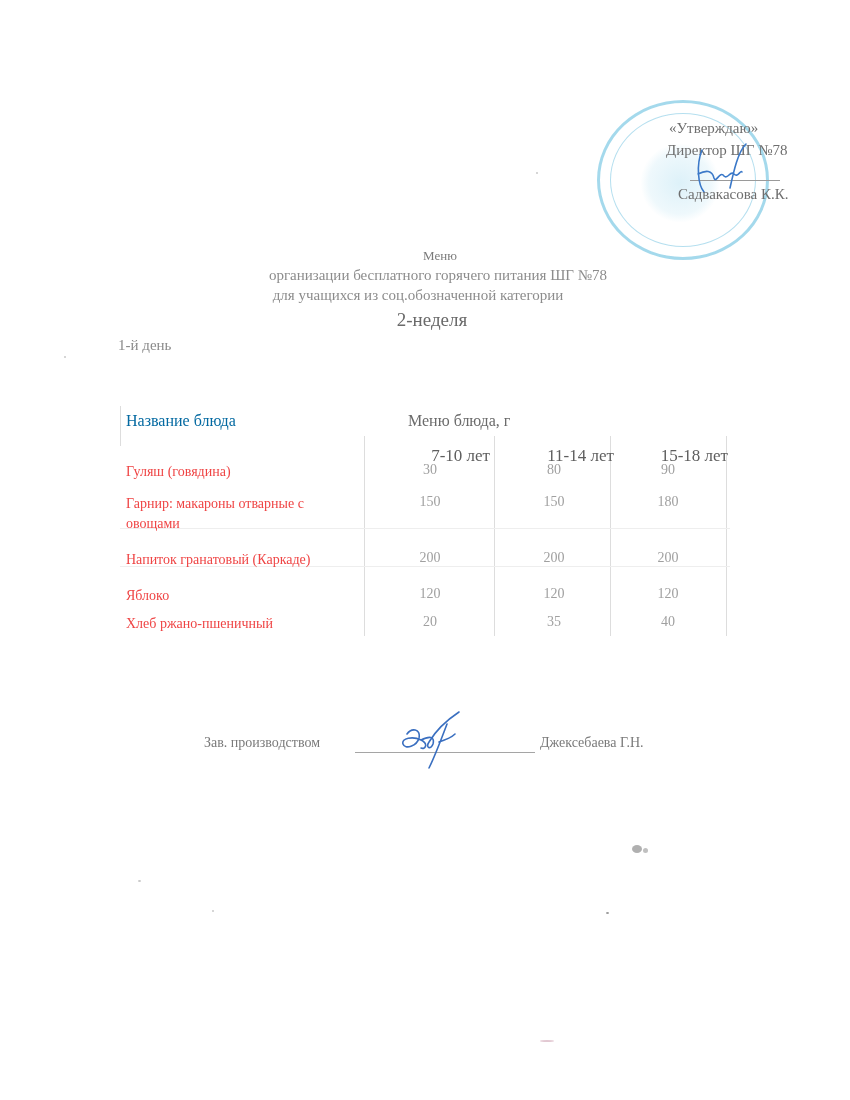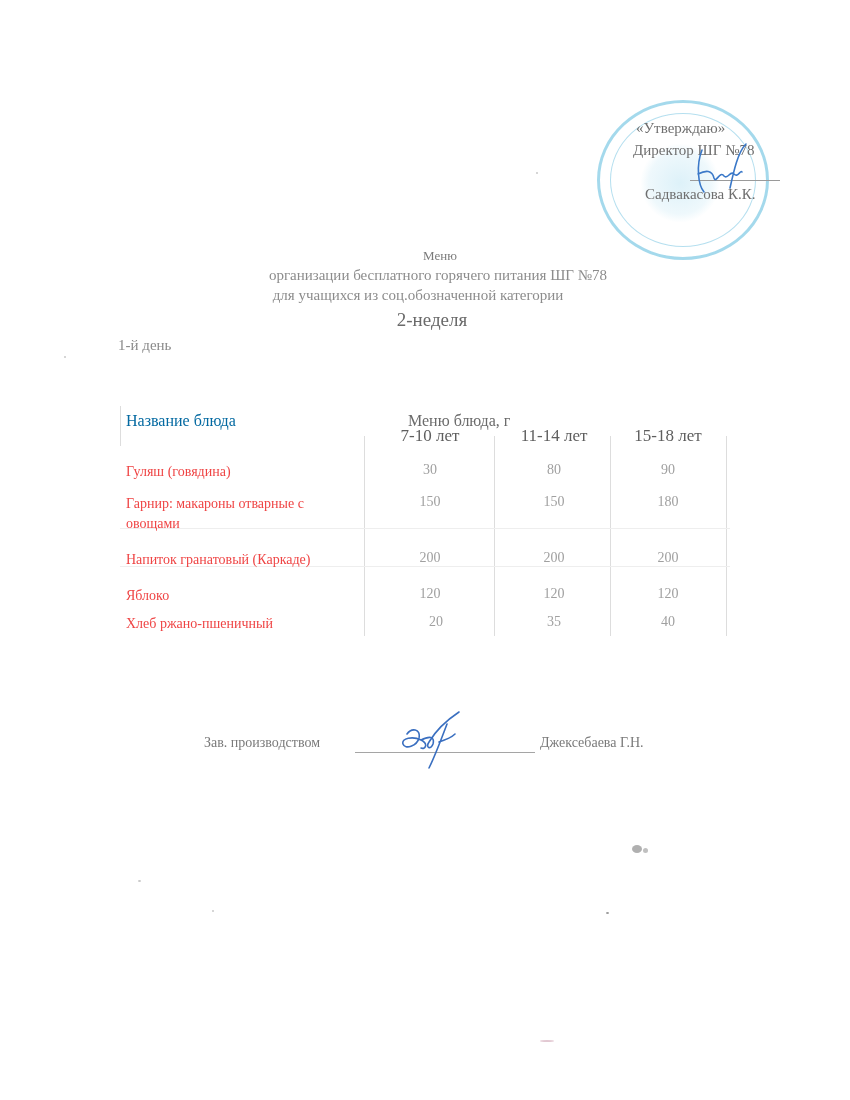--- a/index.html
+++ b/index.html
@@ -39,20 +39,21 @@
       left: 40px; top: 40px;
       width: 80px; height: 80px;
       border-radius: 50%;
       background: radial-gradient(circle, rgba(120,200,230,0.25) 0%, rgba(120,200,230,0.12) 55%, rgba(255,255,255,0) 70%);
     }
     .approve-line {
       position: absolute;
       font-size: 15px;
       color: #6e6e6e;
       white-space: nowrap;
+      margin-left: 33px;
     }
     .approve-title { left: 636px; top: 120px; }
     .approve-role  { left: 633px; top: 142px; }
     .approve-name  { left: 645px; top: 186px; }
     .approve-sign-line {
       position: absolute;
       left: 690px; top: 180px;
       width: 90px; height: 1px;
       background: #9a9a9a;
     }
@@ -94,25 +95,25 @@
       color: #0369a1;
     }
     .th-yield {
       position: absolute;
       left: 288px; top: 6px;
       font-size: 16px;
       color: #6a6a6a;
     }
     .th-age {
       position: absolute;
-      top: 20px;
+      top: 40px;
       font-size: 17px;
       color: #5e5e5e;
       width: 120px;
-      text-align: center;
+      text-align: right;
     }
     .row {
       position: absolute;
       left: 0; width: 610px;
     }
     .cell-name {
       position: absolute;
       left: 6px;
       width: 230px;
       font-size: 14px;
@@ -230,21 +231,21 @@
 
   <div class="row" style="top:180px;">
     <div class="cell-name">Яблоко</div>
     <div class="cell-val" style="left:250px;">120</div>
     <div class="cell-val" style="left:374px;">120</div>
     <div class="cell-val" style="left:488px;">120</div>
   </div>
 
   <div class="row" style="top:208px;">
     <div class="cell-name">Хлеб ржано-пшеничный</div>
-    <div class="cell-val" style="left:256px;">20</div>
+    <div class="cell-val" style="left:250px;">20</div>
     <div class="cell-val" style="left:374px;">35</div>
     <div class="cell-val" style="left:488px;">40</div>
   </div>
 </div>
 
 <div class="footer-role">Зав. производством</div>
 <div class="footer-sign-line"></div>
 <svg class="sig-manager" viewBox="0 0 80 60">
   <path d="M12 24 C16 18, 26 18, 24 28 C22 36, 10 40, 8 34 C6 28, 18 26, 26 30 C34 34, 30 40, 26 38 M26 30 C34 26, 40 26, 38 34 C36 40, 30 38, 34 32 C40 22, 52 10, 64 2 M52 14 C46 30, 40 46, 34 58 M44 32 C50 30, 56 28, 60 24" fill="none" stroke="#3a6fc0" stroke-width="1.6" stroke-linecap="round"></path>
 </svg>

